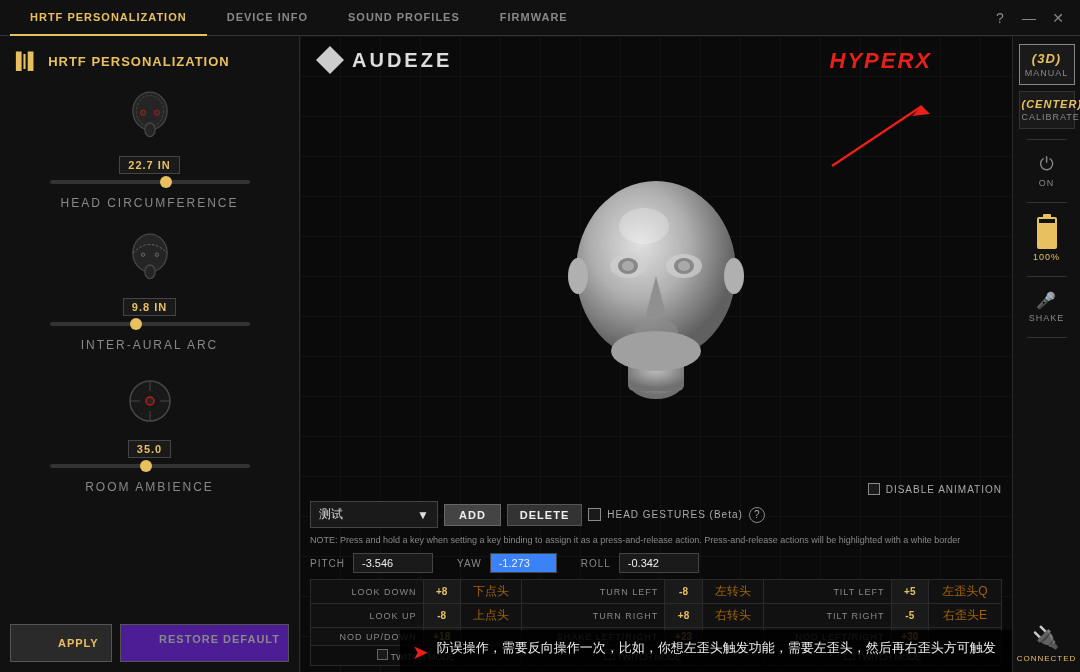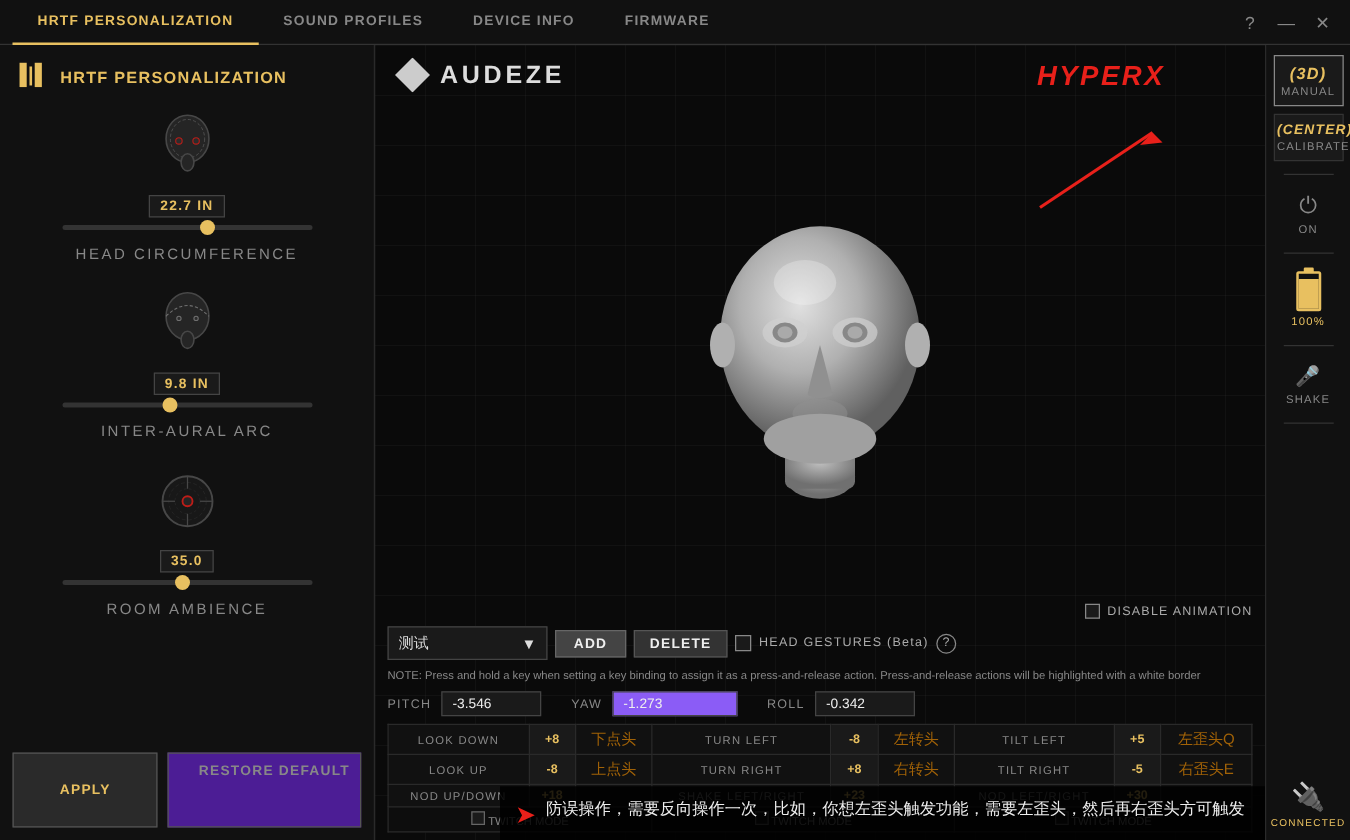--- a/index.html
+++ b/index.html
@@ -141,23 +141,23 @@
       padding-top: 10px;
     }
     .btn-apply {
       flex: 1;
       background: #2a2a2a;
       border: 1px solid #555;
       color: #e8c060;
       font-size: 11px;
       font-weight: bold;
       letter-spacing: 1px;
-      padding: 23px;
-      cursor: pointer;
-      text-align: center;
+      padding: 12px;
+      cursor: pointer;
+      text-align: right;
     }
     .btn-restore {
       flex: 2;
       background: #4c1d95;
       border: 1px solid #555;
       color: #888;
       font-size: 11px;
       font-weight: bold;
       letter-spacing: 1px;
       padding: 8px;
@@ -359,21 +359,21 @@
       border: 1px solid #2a2a2a;
       text-align: center;
       background: #111;
       color: #ddd;
       font-size: 10px;
     }
     .gesture-table td.label-cell {
       color: #888;
       font-size: 9px;
       letter-spacing: 1px;
-      text-align: center;
+      text-align: right;
     }
     .gesture-table td.value-cell {
       background: #1a1a1a;
       color: #e8c060;
       font-weight: bold;
     }
     .gesture-table td.chinese-cell {
       color: #a16207;
       font-size: 12px;
     }
@@ -543,22 +543,22 @@
       right: 80px;
       z-index: 5;
       pointer-events: none;
     }
   </style>
 </head>
 <body>
 
 <div class="top-nav">
   <div class="tab active">HRTF PERSONALIZATION</div>
+  <div class="tab">DEVICE INFO</div>
   <div class="tab">SOUND PROFILES</div>
-  <div class="tab">DEVICE INFO</div>
   <div class="tab">FIRMWARE</div>
   <div class="spacer"></div>
   <div class="icon-btn">?</div>
   <div class="icon-btn">—</div>
   <div class="icon-btn">✕</div>
 </div>
 
 <div class="main-layout">
 
   <div class="left-sidebar">
@@ -706,21 +706,21 @@
         <span class="label-gestures">HEAD GESTURES (Beta)</span>
         <div class="help-icon">?</div>
       </div>
 
       <div class="note-text">NOTE: Press and hold a key when setting a key binding to assign it as a press-and-release action. Press-and-release actions will be highlighted with a white border</div>
 
       <div class="pitch-row">
         <span class="pyr-label">PITCH</span>
         <input class="pyr-value" style="background: rgb(26, 26, 26); border: 1px solid rgb(68, 68, 68); color: rgb(238, 238, 238); font-size: 11px; padding: 3px 8px; width: 80px;" value="-3.546">
         <span class="pyr-label" style="margin-left:16px;">YAW</span>
-        <input class="pyr-value" style="background: #8b5cf6; border: 1px solid rgb(68, 68, 68); color: rgb(238, 238, 238); font-size: 11px; padding: 3px 8px; width: 100px;" value="-1.273">
+        <input class="pyr-value" style="background: #3b82f6; border: 1px solid rgb(68, 68, 68); color: rgb(238, 238, 238); font-size: 11px; padding: 3px 8px; width: 67px;" value="-1.273">
         <span class="pyr-label" style="margin-left:16px;">ROLL</span>
         <input class="pyr-value" style="background: rgb(26, 26, 26); border: 1px solid rgb(68, 68, 68); color: rgb(238, 238, 238); font-size: 11px; padding: 3px 8px; width: 80px;" value="-0.342">
       </div>
 
       <table class="gesture-table">
         <tbody>
         <tr>
           <td class="label-cell">LOOK DOWN</td>
           <td class="value-cell">+8</td>
           <td class="chinese-cell">下点头</td>

